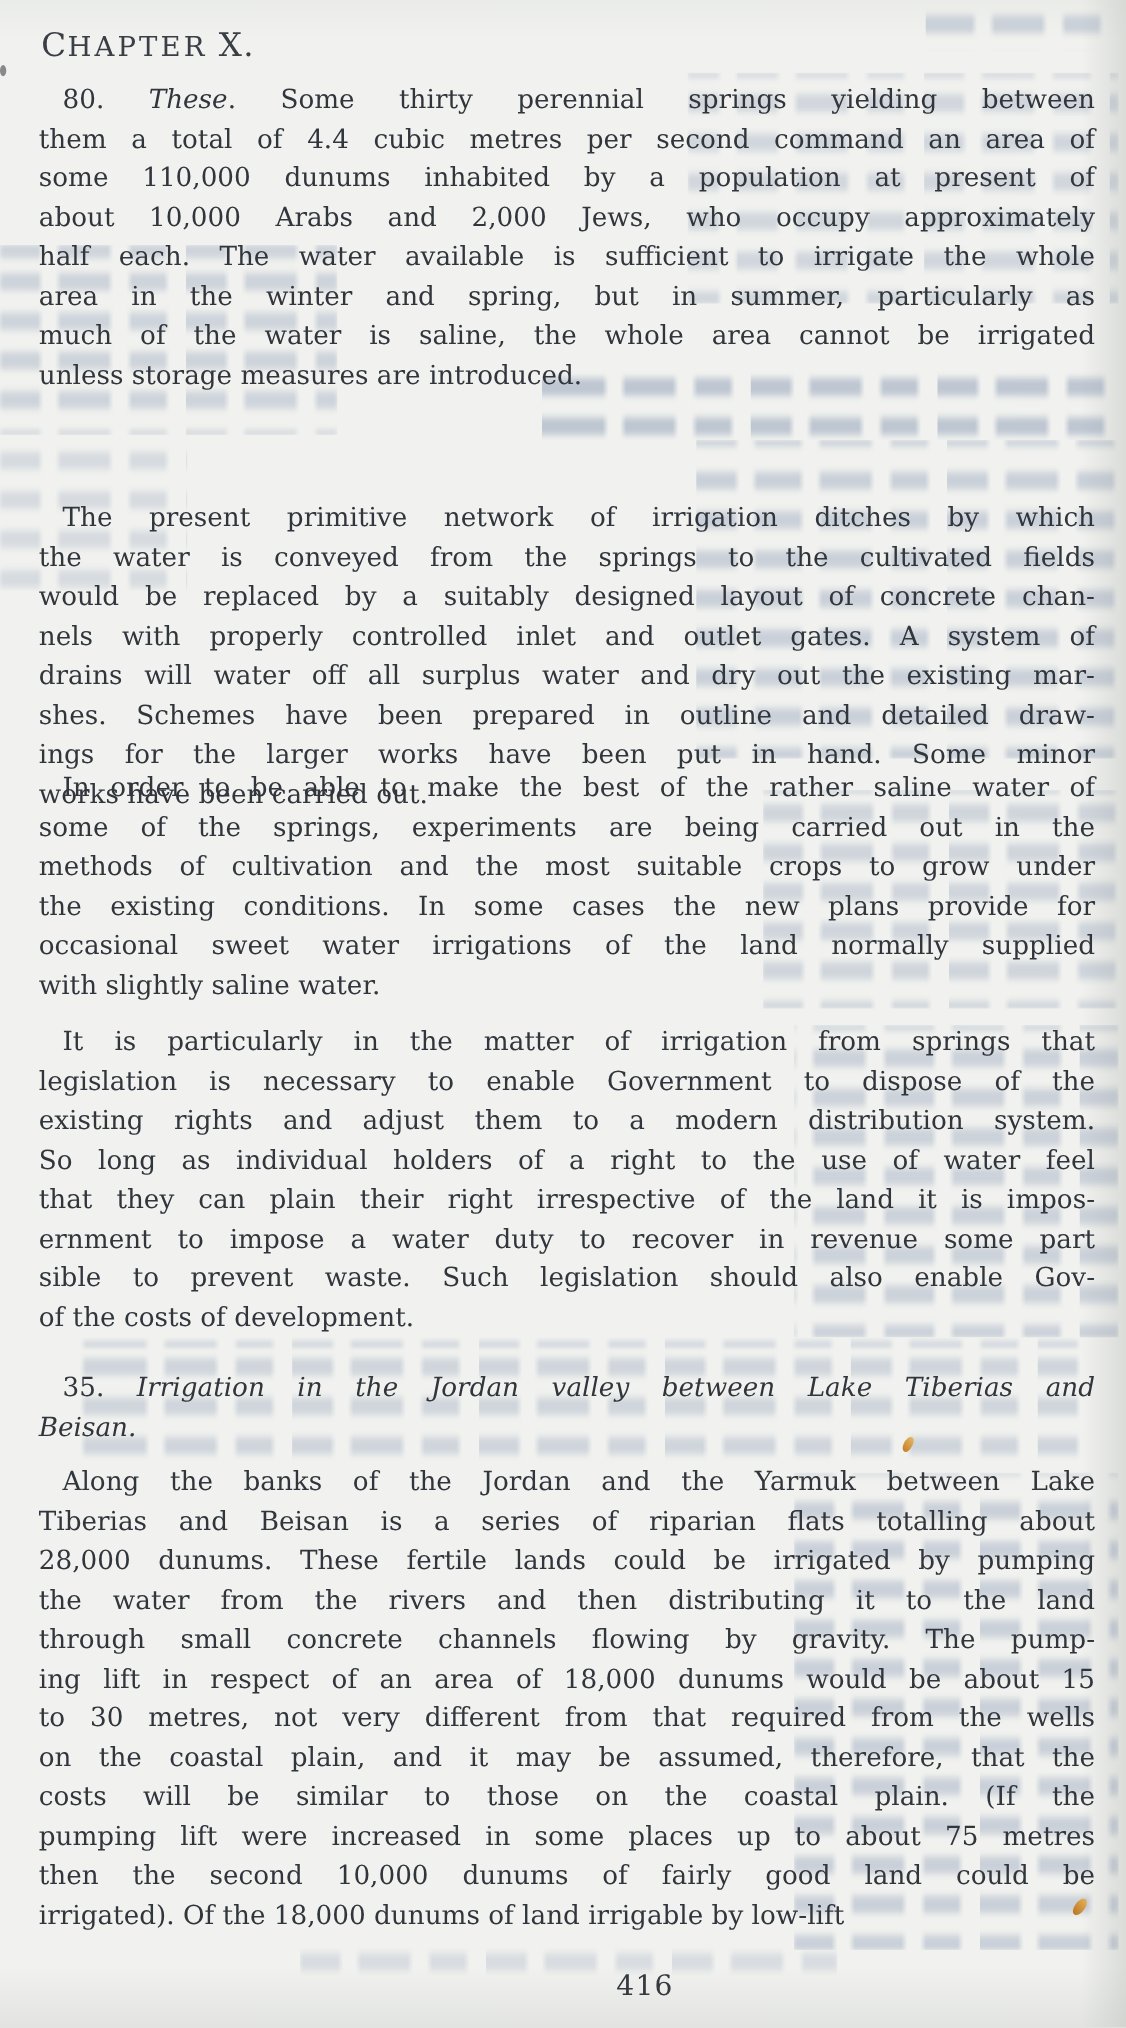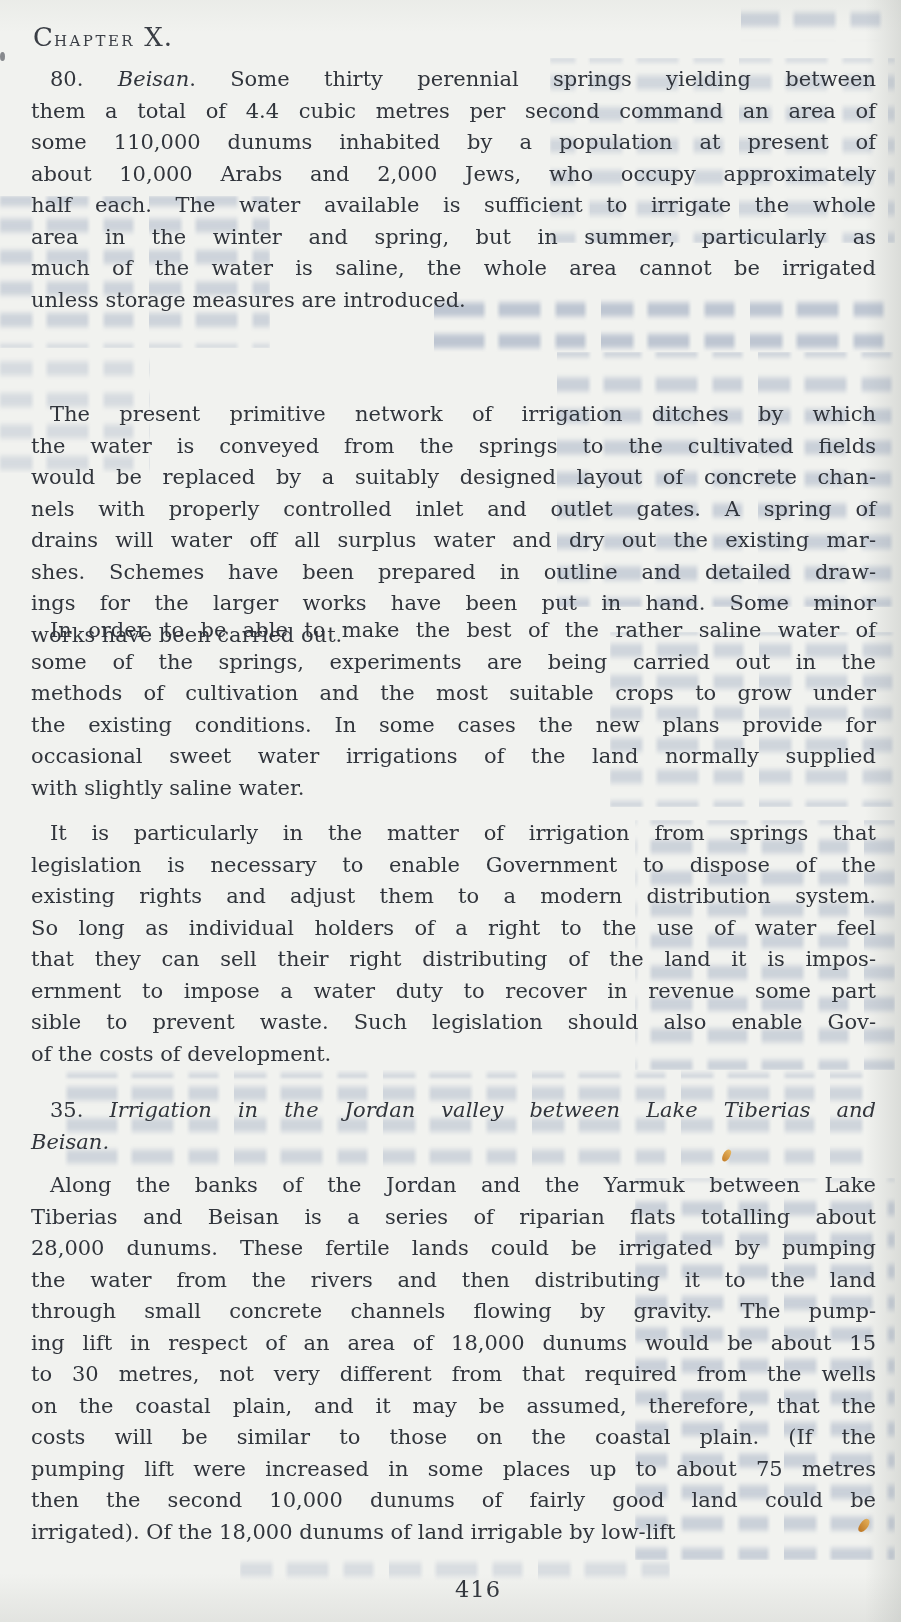--- a/index.html
+++ b/index.html
@@ -55,21 +55,21 @@
   
   .chapter {
     position: absolute;
     left: 33px;
     top: 22px;
     color: #3a3e45;
     letter-spacing: 1px;
     white-space: nowrap;
   }
   .chapter .lead  { font-size: 26px; }
-  .chapter .small { font-size: 15px; letter-spacing: 2.5px; }
+  .chapter .small { font-size: 22px; letter-spacing: 2.5px; }
   .chapter .tail  { font-size: 26px; margin-left: 9px; }
 
   
   .para {
     position: absolute;
     left: 31px;
     width: 845px;
     font-size: 21px;
     line-height: 31.5px;
   }
@@ -84,21 +84,21 @@
   #para-legis   { top: 818px; }
   #heading-81   { top: 1095px; }
   #para-jordan  { top: 1170px; }
 
   
   .pageno {
     position: absolute;
     left: 455px;
     top: 1576px;
     width: 84px;
-    text-align: left;
+    text-align: right;
     font-size: 22.5px;
     letter-spacing: 1px;
     color: #34383f;
   }
 
   
   .fleck { position: absolute; pointer-events: none; }
   #fleck-1 {
     left: 723px; top: 1149px; width: 7px; height: 13px;
     background: linear-gradient(200deg, #e3b15c 15%, #c8842f 85%);
@@ -131,53 +131,53 @@
   <div class="bleed" id="b8"></div>
   <div class="bleed" id="b9"></div>
   <div class="bleed" id="b10"></div>
   <div class="bleed" id="b11"></div>
 
   <div class="chapter">
     <span class="lead">C</span><span class="small">HAPTER</span><span class="tail">X.</span>
   </div>
 
   <div class="para" id="para-80">
-      <div class="tline"><span>80. </span><span class="ital">Beisan</span><span>.  Some thirty perennial springs yielding between</span></div>
+      <div class="tline"><span>80. </span><span class="ital">These</span><span>.  Some thirty perennial springs yielding between</span></div>
       <div class="tline">them a total of 4.4 cubic metres per second command an area of</div>
       <div class="tline">some 110,000 dunums inhabited by a population at present of</div>
       <div class="tline">about 10,000 Arabs and 2,000 Jews, who occupy approximately</div>
       <div class="tline">half each.  The water available is sufficient to irrigate the whole</div>
       <div class="tline">area in the winter and spring, but in summer, particularly as</div>
       <div class="tline">much of the water is saline, the whole area cannot be irrigated</div>
       <div class="tline tline-last">unless storage measures are introduced.</div>
     </div>
   <div class="para" id="para-network">
       <div class="tline">The present primitive network of irrigation ditches by which</div>
       <div class="tline">the water is conveyed from the springs to the cultivated fields</div>
       <div class="tline">would be replaced by a suitably designed layout of concrete chan-</div>
-      <div class="tline">nels with properly controlled inlet and outlet gates.  A spring of</div>
+      <div class="tline">nels with properly controlled inlet and outlet gates.  A system of</div>
       <div class="tline">drains will water off all surplus water and dry out the existing mar-</div>
       <div class="tline">shes.  Schemes have been prepared in outline and detailed draw-</div>
       <div class="tline">ings for the larger works have been put in hand.  Some minor</div>
       <div class="tline tline-last">works have been carried out.</div>
     </div>
   <div class="para" id="para-saline">
       <div class="tline">In order to be able to make the best of the rather saline water of</div>
       <div class="tline">some of the springs, experiments are being carried out in the</div>
       <div class="tline">methods of cultivation and the most suitable crops to grow under</div>
       <div class="tline">the existing conditions.  In some cases the new plans provide for</div>
       <div class="tline">occasional sweet water irrigations of the land normally supplied</div>
       <div class="tline tline-last">with slightly saline water.</div>
     </div>
   <div class="para" id="para-legis">
       <div class="tline">It is particularly in the matter of irrigation from springs that</div>
       <div class="tline">legislation is necessary to enable Government to dispose of the</div>
       <div class="tline">existing rights and adjust them to a modern distribution system.</div>
       <div class="tline">So long as individual holders of a right to the use of water feel</div>
-      <div class="tline">that they can sell their right distributing of the land it is impos-</div>
+      <div class="tline">that they can plain their right irrespective of the land it is impos-</div>
       <div class="tline">ernment to impose a water duty to recover in revenue some part</div>
       <div class="tline">sible to prevent waste.  Such legislation should also enable Gov-</div>
       <div class="tline tline-last">of the costs of development.</div>
     </div>
   <div class="para" id="heading-81">
       <div class="tline"><span>35. </span><span class="ital">Irrigation in the Jordan valley between Lake Tiberias and</span></div>
       <div class="tline tline-last"><span class="ital">Beisan.</span></div>
     </div>
   <div class="para" id="para-jordan">
       <div class="tline">Along the banks of the Jordan and the Yarmuk between Lake</div>

